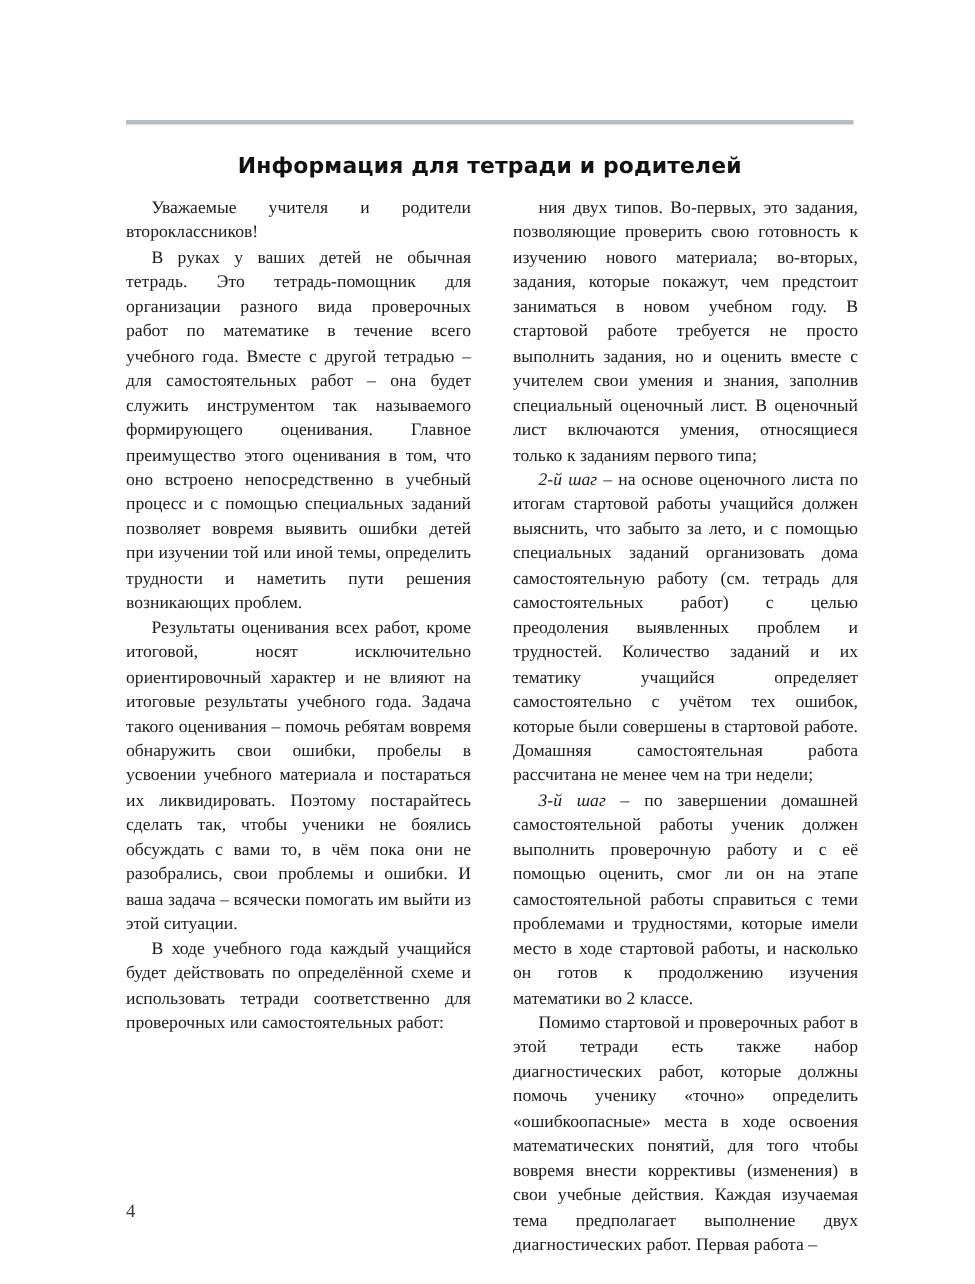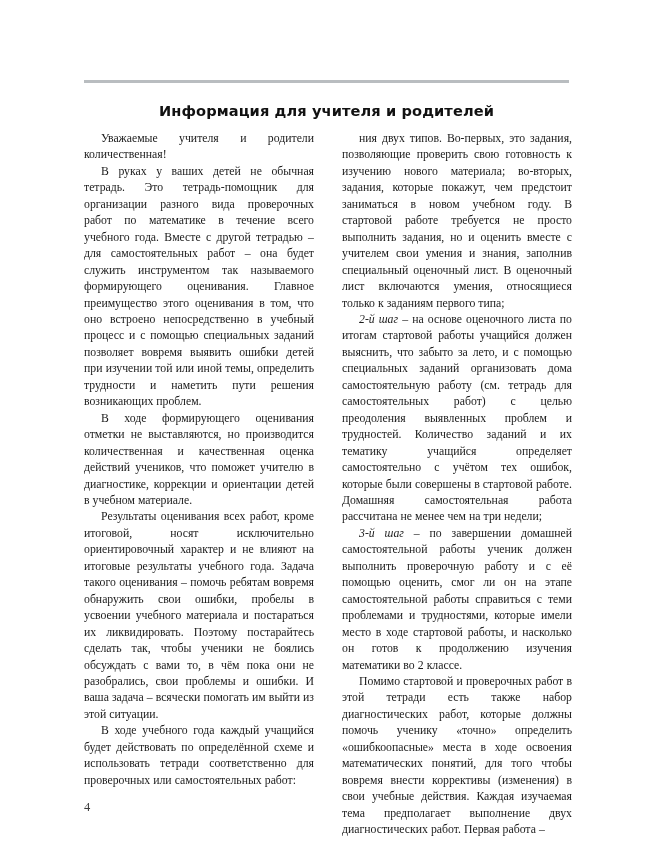--- a/index.html
+++ b/index.html
@@ -87,27 +87,26 @@
     color: #3a3a3a;
   }
 </style>
 </head>
 <body>
 
 <div class="page">
 
   <div class="top-rule" style="background: rgb(185, 189, 192);"></div>
 
-  <h1 class="page-heading">Информация для учителя и родителей</h1>
+  <h1 class="page-heading">Информация для тетради и родителей</h1>
 
   <div class="columns">
     <div class="col" id="left-col">
-        <p><span>Уважаемые учителя и родители количественная!</span></p>
+        <p><span>Уважаемые учителя и родители второклассников!</span></p>
         <p><span>В руках у ваших детей не обычная тетрадь. Это тетрадь-помощник для организации разного вида проверочных работ по математике в течение всего учебного года. Вместе с другой тетрадью – для самостоятельных работ – она будет служить инструментом так называемого формирующего оценивания. Главное преимущество этого оценивания в том, что оно встроено непосредственно в учебный процесс и с помощью специальных заданий позволяет вовремя выявить ошибки детей при изучении той или иной темы, определить трудности и наметить пути решения возникающих проблем.</span></p>
-        <p><span>В ходе формирующего оценивания отметки не выставляются, но производится количественная и качественная оценка действий учеников, что поможет учителю в диагностике, коррекции и ориентации детей в учебном материале.</span></p>
         <p><span>Результаты оценивания всех работ, кроме итоговой, носят исключительно </span><span class="b">ориентировочный</span><span> характер и не влияют на итоговые результаты учебного года. Задача такого оценивания – помочь ребятам вовремя обнаружить свои ошибки, пробелы в усвоении учебного материала и постараться их ликвидировать. Поэтому постарайтесь сделать так, чтобы ученики не боялись обсуждать с вами то, в чём пока они не разобрались, свои проблемы и ошибки. И ваша задача – всячески помогать им выйти из этой ситуации.</span></p>
         <p><span>В ходе учебного года каждый учащийся будет действовать по определённой схеме и использовать тетради соответственно для проверочных или самостоятельных работ:</span></p>
       </div>
     <div class="col" id="right-col">
         <p><span>ния двух типов. Во-первых, это задания, позволяющие проверить свою готовность к изучению нового материала; во-вторых, задания, которые покажут, чем предстоит заниматься в новом учебном году. В стартовой работе требуется не просто выполнить задания, но и оценить вместе с учителем свои умения и знания, заполнив специальный оценочный лист. В оценочный лист включаются умения, относящиеся только к заданиям первого типа;</span></p>
         <p><span class="bi">2-й шаг</span><span> – на основе оценочного листа по итогам стартовой работы учащийся должен выяснить, что забыто за лето, и с помощью специальных заданий организовать дома самостоятельную работу (см. тетрадь для самостоятельных работ) с целью преодоления выявленных проблем и трудностей. Количество заданий и их тематику учащийся определяет самостоятельно с учётом тех ошибок, которые были совершены в стартовой работе. Домашняя самостоятельная работа рассчитана не менее чем на три недели;</span></p>
         <p><span class="bi">3-й шаг</span><span> – по завершении домашней самостоятельной работы ученик должен выполнить </span><span class="b">проверочную работу</span><span> и с её помощью оценить, смог ли он на этапе самостоятельной работы справиться с теми проблемами и трудностями, которые имели место в ходе стартовой работы, и насколько он готов к продолжению изучения математики во 2 классе.</span></p>
         <p><span>Помимо стартовой и проверочных работ в этой тетради есть также набор </span><span class="b">диагностических работ</span><span>, которые должны помочь ученику «точно» определить «ошибкоопасные» места в ходе освоения математических понятий, для того чтобы вовремя внести коррективы (изменения) в свои учебные действия. Каждая изучаемая тема предполагает выполнение двух диагностических работ. Первая работа – </span></p>
       </div>
   </div>

